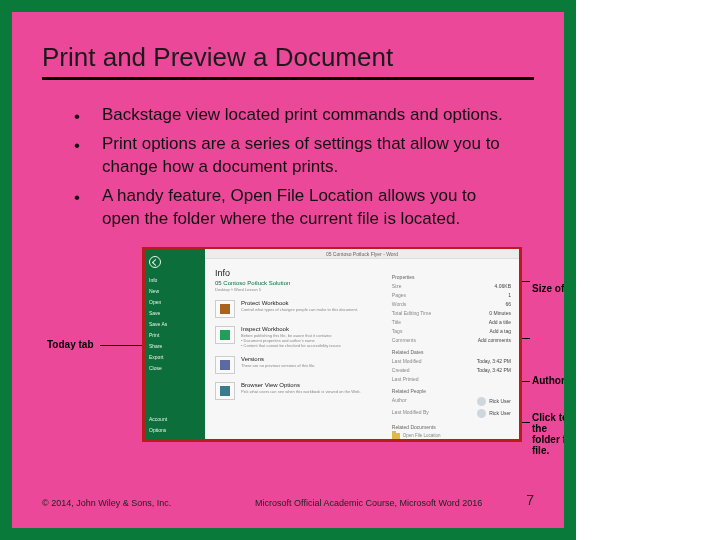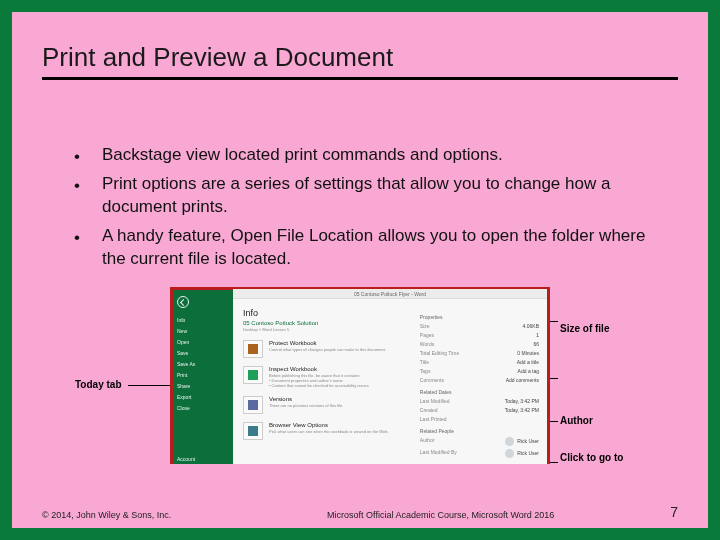--- a/index.html
+++ b/index.html
@@ -4,28 +4,27 @@
 <style>
   * { box-sizing: border-box; }
   body {
     margin: 0;
     width: 720px;
     height: 540px;
     font-family: Arial, Helvetica, sans-serif;
     background: #fff;
   }
   .slide {
-    width: 720px;
+    width: 576px;
     height: 540px;
     border: 12px solid #0a7a3a;
     position: relative;
-    background: #f9a8d4;
+    background: #ec4899;
     display: flex;
     flex-direction: column;
-    gap: 40px;
   }
   .title-area {
     padding: 30px 30px 6px 30px;
   }
   .title {
     font-size: 26px;
     color: #1a1a1a;
     font-weight: 400;
     margin: 0 0 4px 0;
   }
@@ -173,21 +172,21 @@
     color: #000;
   }
   .lead {
     position: absolute;
     background: #000;
     height: 1px;
   }
   .footer {
     display: flex;
     align-items: flex-end;
-    padding: 0 30px 8px 30px;
+    padding: 0 30px 20px 30px;
     font-size: 9px;
     color: #222;
   }
   .foot-left { flex: 0 0 auto; padding-right: 40px;}
   .foot-center { flex: 1; text-align: center; }
   .foot-right { flex: 0 0 auto; font-size: 14px; }
 </style>
 </head>
 <body>
 

